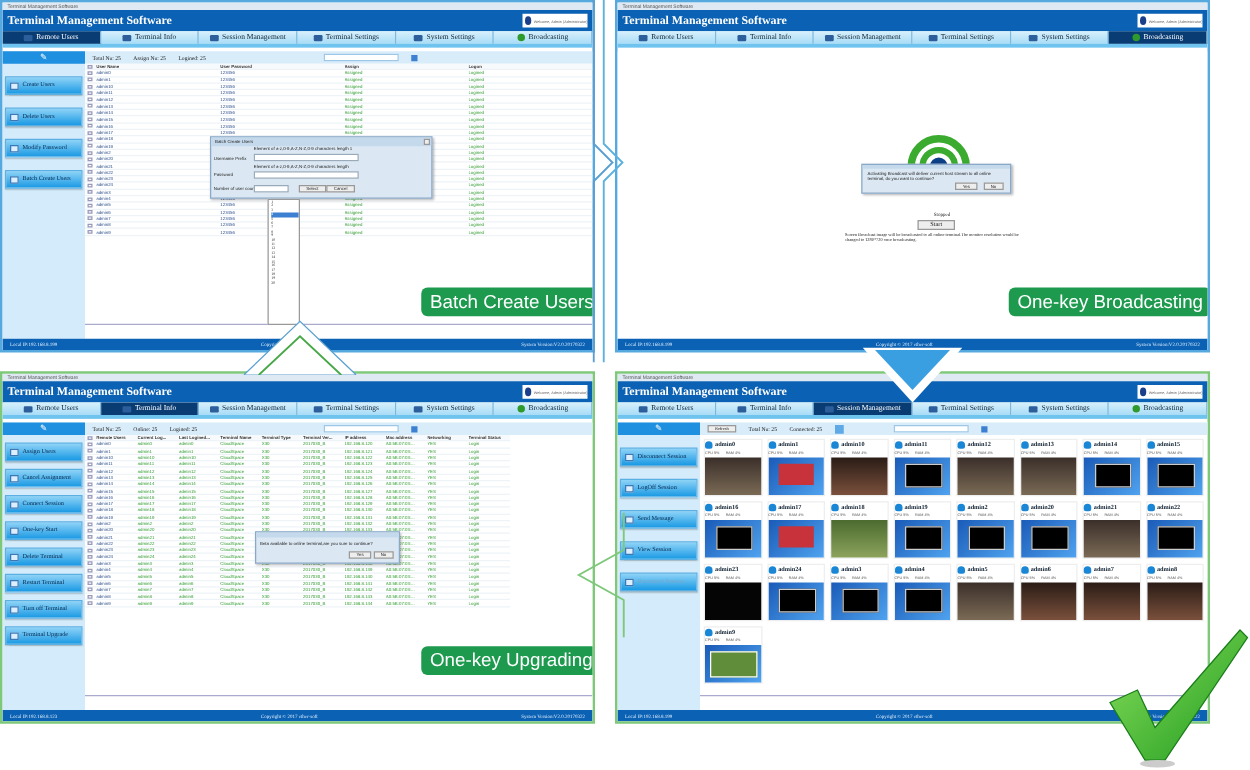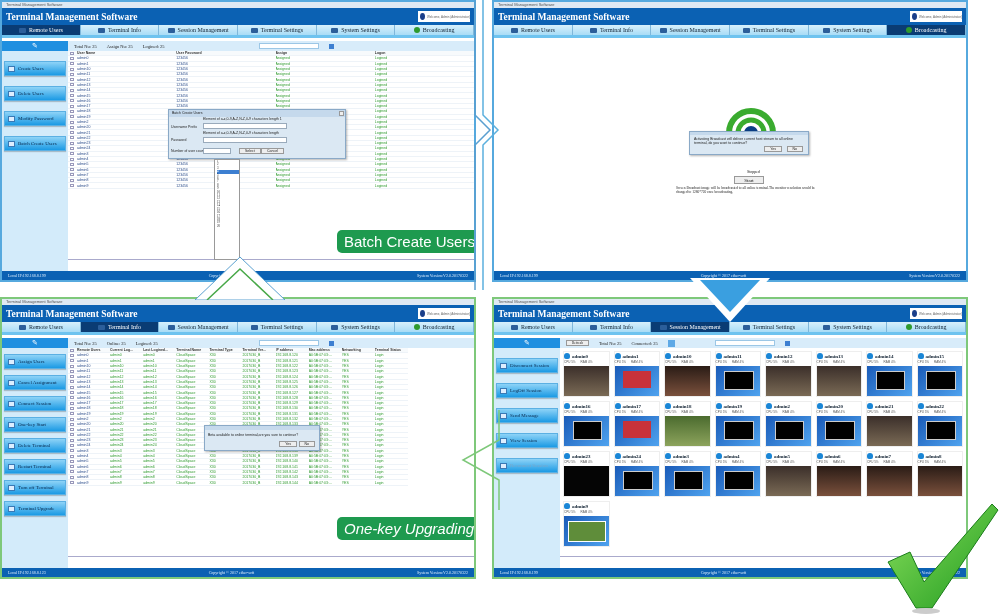--- a/index.html
+++ b/index.html
@@ -416,20 +416,21 @@
     </div>
     <div style="position:absolute; left:253px; top:128px; font-size:4px;">Stopped</div>
     <div class="dbtn" style="position:absolute; left:240px; top:135px; width:30px; height:8px; line-height:7px;">Start</div>
     <div style="position:absolute; left:182px; top:145px; width:150px; font-size:3.5px; line-height:4px;">Screen Broadcast image will be broadcasted to all online terminal.The monitor resolution would be changed to 1280*720 once broadcasting.</div>
   </div>
   <div class="footer">
     <span>Local IP:192.168.8.199</span>
     <span>Copyright © 2017 ether-soft</span>
     <span>System Version:V2.0.20170322</span>
   </div>
+  <div class="label-badge" style="left:313px; top:228px;">One-key Broadcasting</div>
 </div>
 
 <div class="panel bl">
   <div class="titlebar">Terminal Management Software</div>
   <div class="header">
     <span class="app-title">Terminal Management Software</span>
     <div class="userbox">
       <span class="uicon"></span>
       <span class="utext">Welcome, Admin (Administrator)</span>
     </div>
@@ -853,21 +854,21 @@
         <span class="dbtn" style="position:absolute; right:22px; bottom:3px;">Yes</span>
         <span class="dbtn" style="position:absolute; right:4px; bottom:3px;">No</span>
       </div>
     </div>
   </div>
   <div class="footer">
     <span>Local IP:192.168.8.123</span>
     <span>Copyright © 2017 ether-soft</span>
     <span>System Version:V2.0.20170322</span>
   </div>
-  <div class="label-badge" style="left:335px; top:218px;font-style:italic;">One-key Upgrading</div>
+  <div class="label-badge" style="left:335px; top:218px;">One-key Upgrading</div>
 </div>
 
 <div class="panel br">
   <div class="titlebar">Terminal Management Software</div>
   <div class="header">
     <span class="app-title">Terminal Management Software</span>
     <div class="userbox">
       <span class="uicon"></span>
       <span class="utext">Welcome, Admin (Administrator)</span>
     </div>

